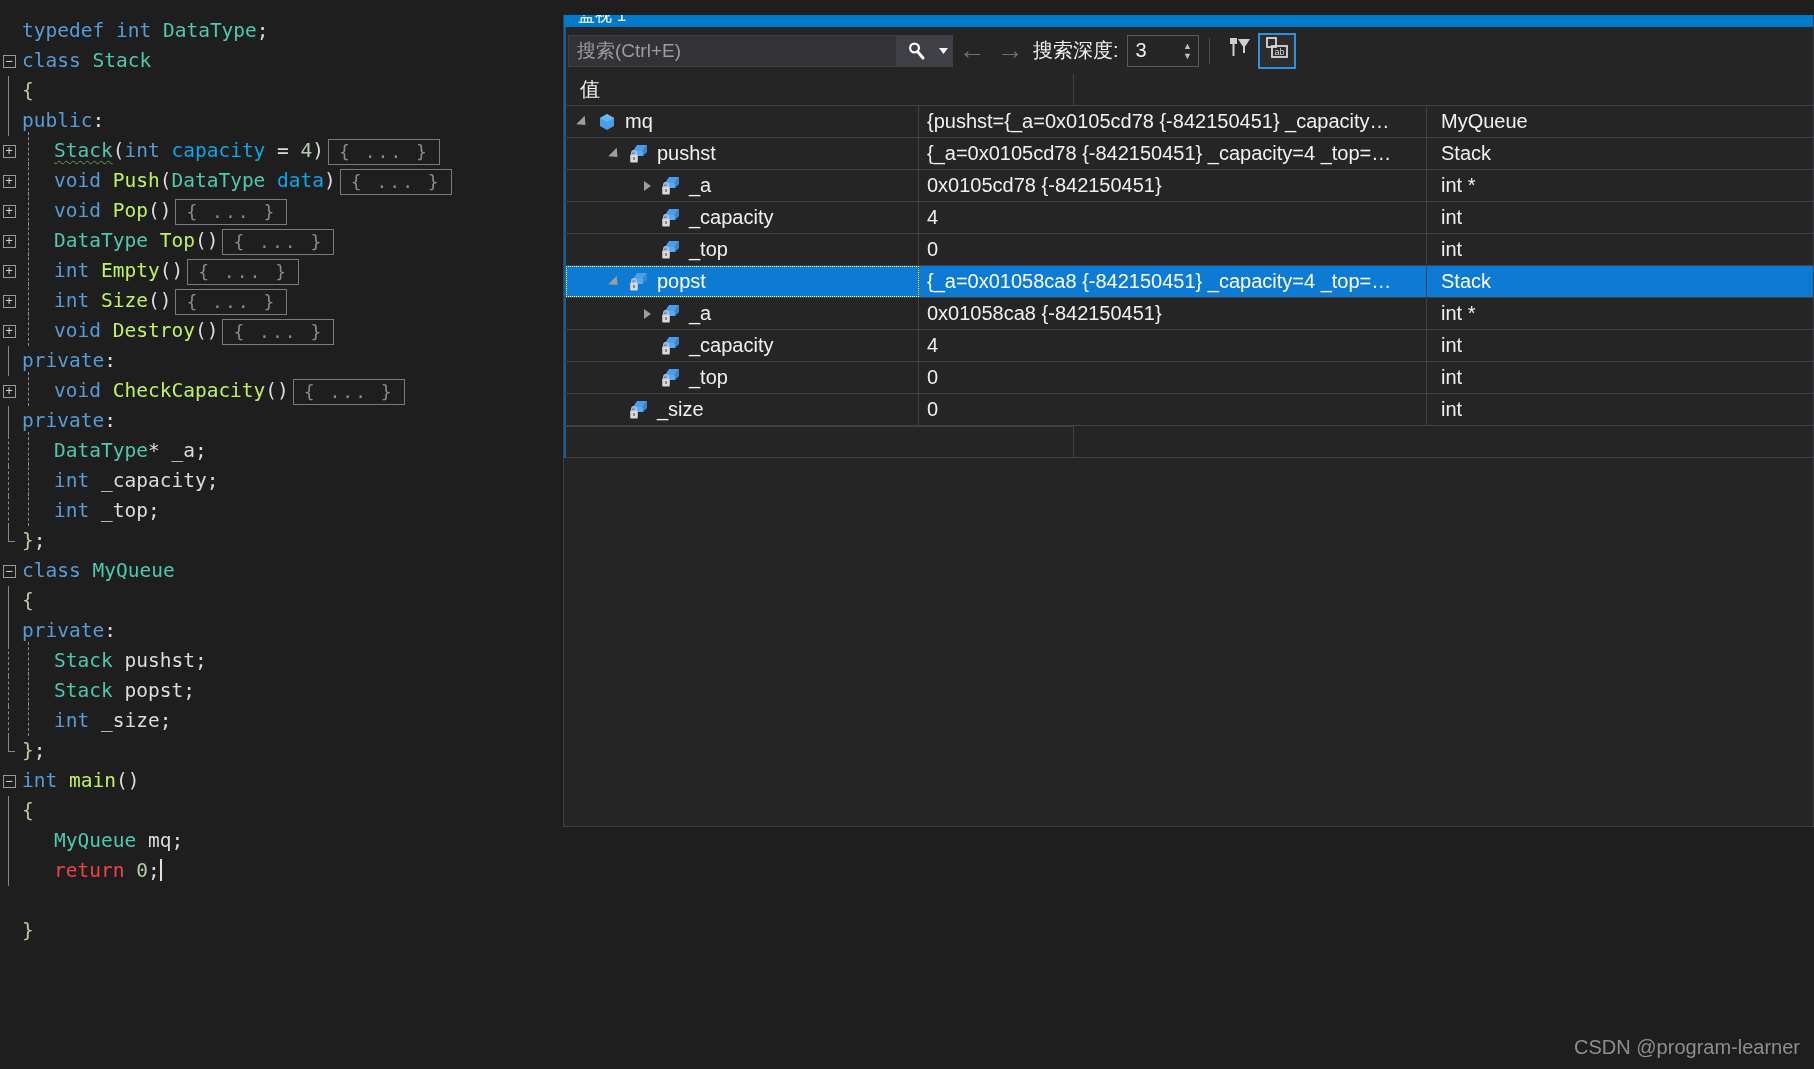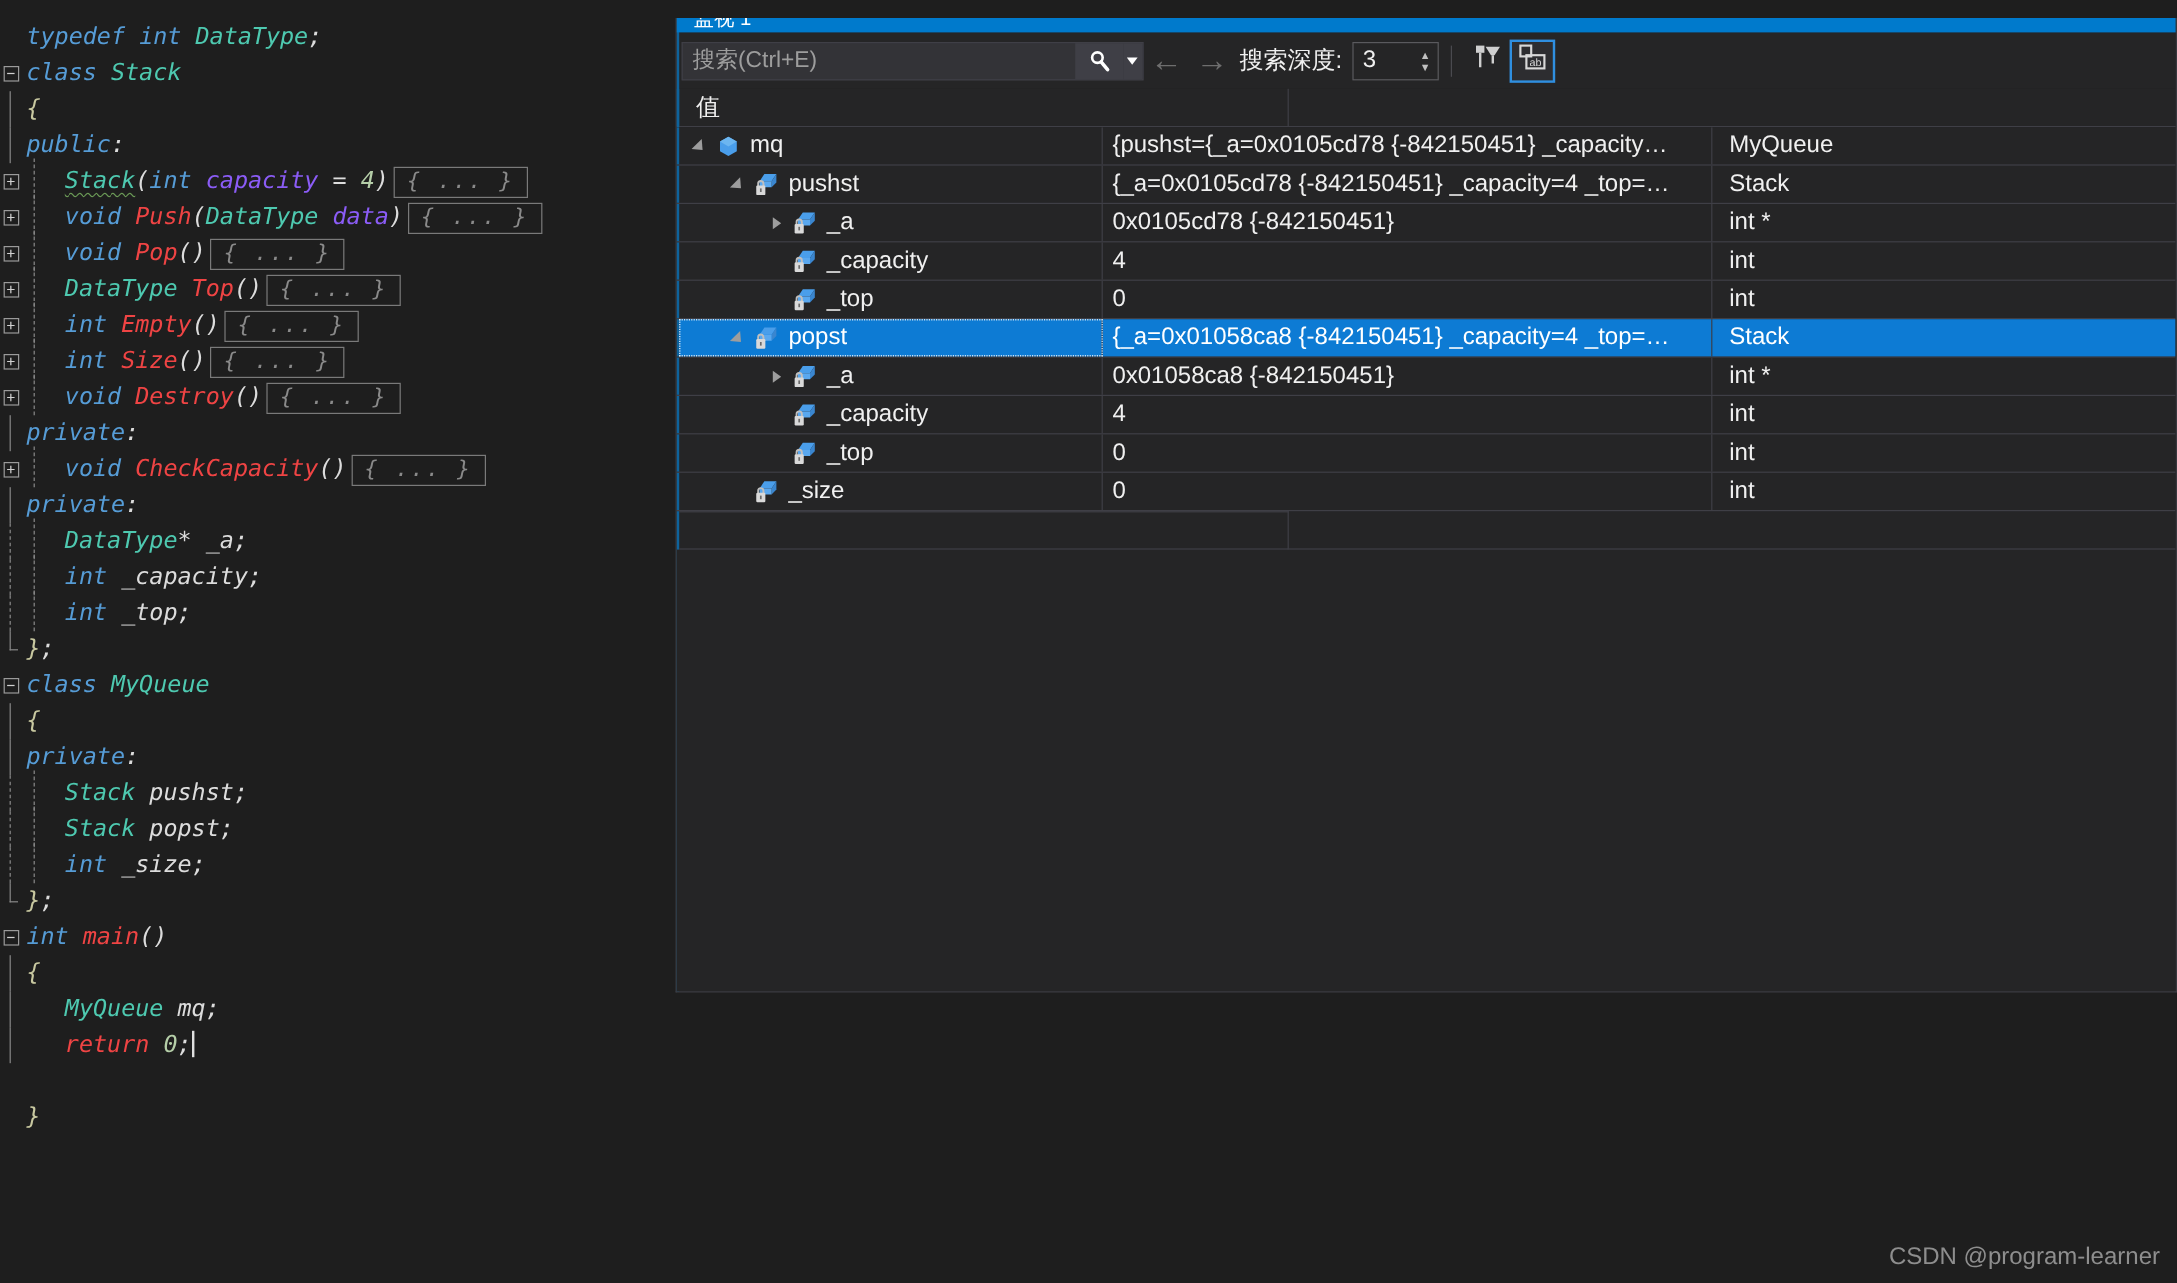--- a/index.html
+++ b/index.html
@@ -18,21 +18,20 @@
     width: 1814px; height: 1069px;
     background: #1e1e1e;
   }
   .code-area {
     position: absolute;
     left: 0; top: 16px;
     font-family: "DejaVu Sans Mono", monospace;
     font-size: 19.5px;
     line-height: 30px;
     white-space: pre;
-    font-style: italic;
   }
   .cline {
     position: relative;
     height: 30px;
     display: flex;
     align-items: center;
     padding-left: 0;
   }
   .glyph-col {
     width: 18px;
@@ -70,26 +69,26 @@
     position: absolute;
     left: 8px; bottom: 14px;
     width: 7px; height: 1px;
     background: #888;
   }
   .txt { padding-left: 4px; }
 
   
   .kw    { color: #569cd6; }
   .type  { color: #4ec9b0; }
-  .fn    { color: #ef4444; }
+  .fn    { color: #bef264; }
   .pl    { color: #dcdcdc; }
   .num   { color: #b5cea8; }
   .punc  { color: #dcdcdc; }
   .brace { color: #c8c8a0; }
-  .param { color: #8b5cf6; }
+  .param { color: #0ea5e9; }
   .ctrl  { color: #ef4444; }
   .ident { color: #dcdcdc; }
 
   .squiggle {
     text-decoration: underline wavy #6a9955;
     text-decoration-thickness: 1px;
     text-underline-offset: 3px;
   }
   .collapsed-block {
     display: inline-flex;

